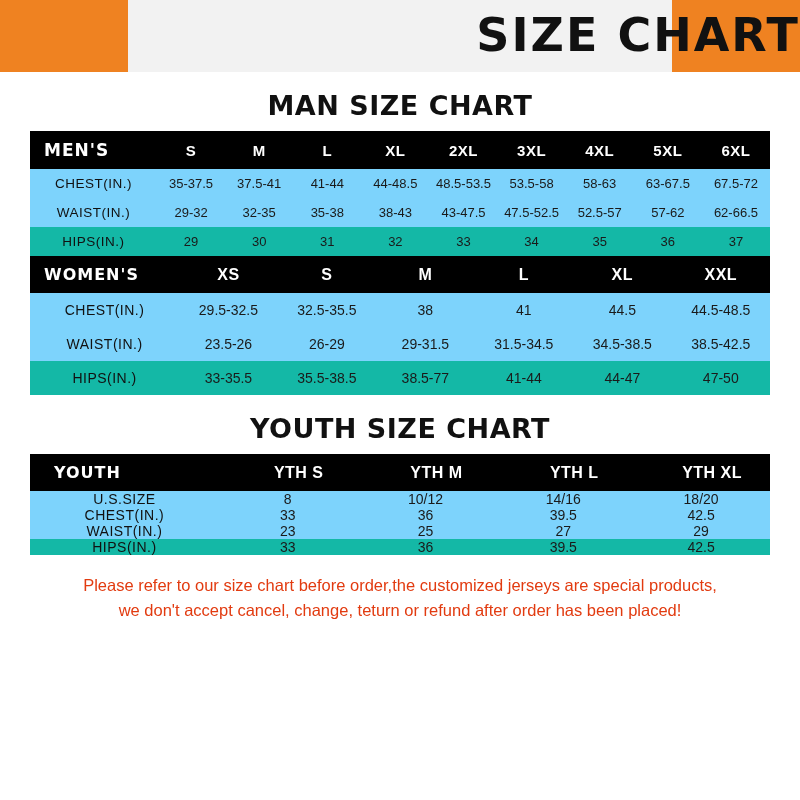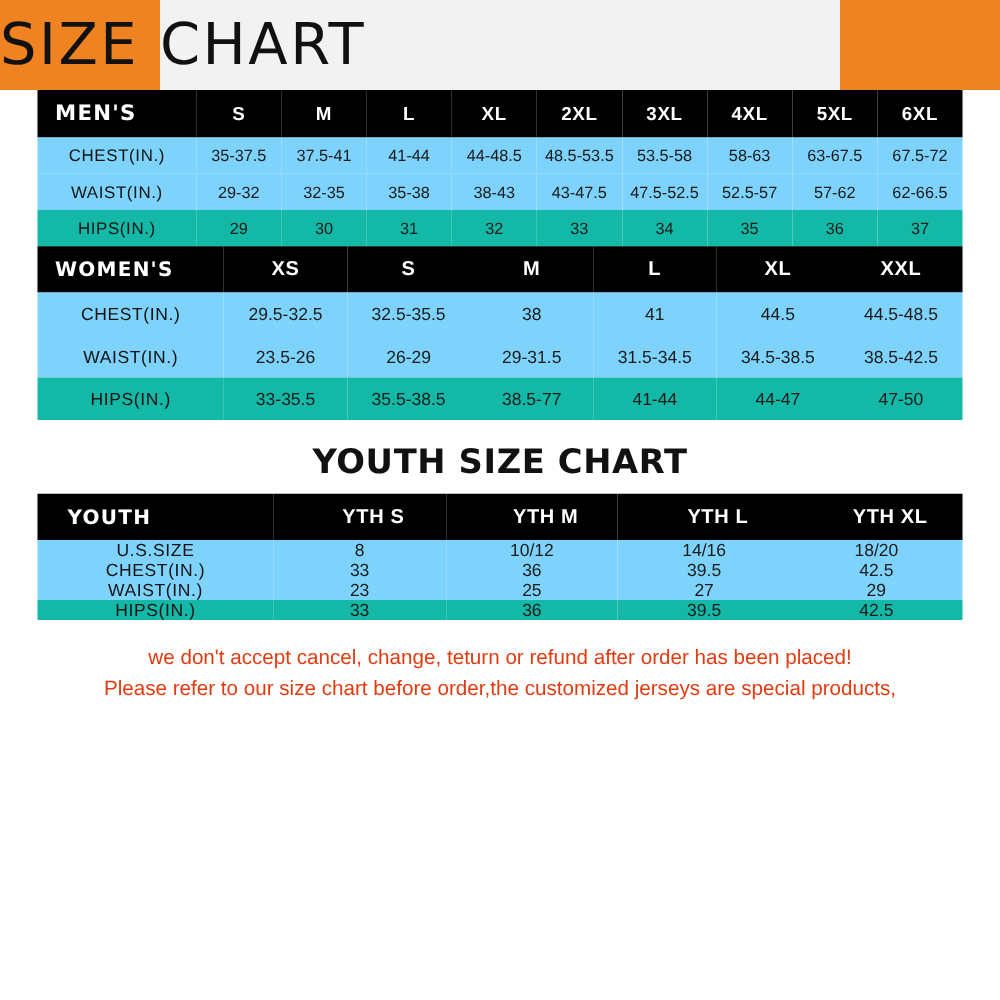--- a/index.html
+++ b/index.html
@@ -36,23 +36,23 @@
   }
   .header-band .left-block { left: 0; }
   .header-band .right-block { right: 0; }
   .header-title {
     position: absolute;
     left: 0;
     right: 0;
     top: 0;
     height: 72px;
     line-height: 70px;
-    text-align: left;
+    text-align: right;
     font-family: "DejaVu Sans", sans-serif;
-    font-weight: normal;
+    font-weight: bold;
     font-size: 46px;
     letter-spacing: 2px;
     color: #111;
   }
   
   .section-title {
     text-align: center;
     font-family: "DejaVu Sans", sans-serif;
     font-weight: bold;
     font-size: 27px;
@@ -125,20 +125,21 @@
 <body>
 
 <div class="page">
 
   <div class="header-band">
     <div class="left-block"></div>
     <div class="right-block"></div>
     <div class="header-title">SIZE CHART</div>
   </div>
 
+  <div class="section-title">MAN SIZE CHART</div>
   <div class="chart-wrap">
     <table class="size-table" id="men-table">
       <thead>
         <tr>
           <th class="first-col">MEN'S</th>
           <th>S</th>
           <th>M</th>
           <th>L</th>
           <th>XL</th>
           <th>2XL</th>
@@ -273,17 +274,17 @@
           <td>33</td>
           <td>36</td>
           <td>39.5</td>
           <td>42.5</td>
         </tr>
       </tbody>
     </table>
   </div>
 
   <div class="footer-note">
+    <div>Please refer to our size chart before order,the customized jerseys are special products,</div>
     <div>we don't accept cancel, change, teturn or refund after order has been placed!</div>
-    <div>Please refer to our size chart before order,the customized jerseys are special products,</div>
   </div>
 
 </div>
 
 </body></html>

